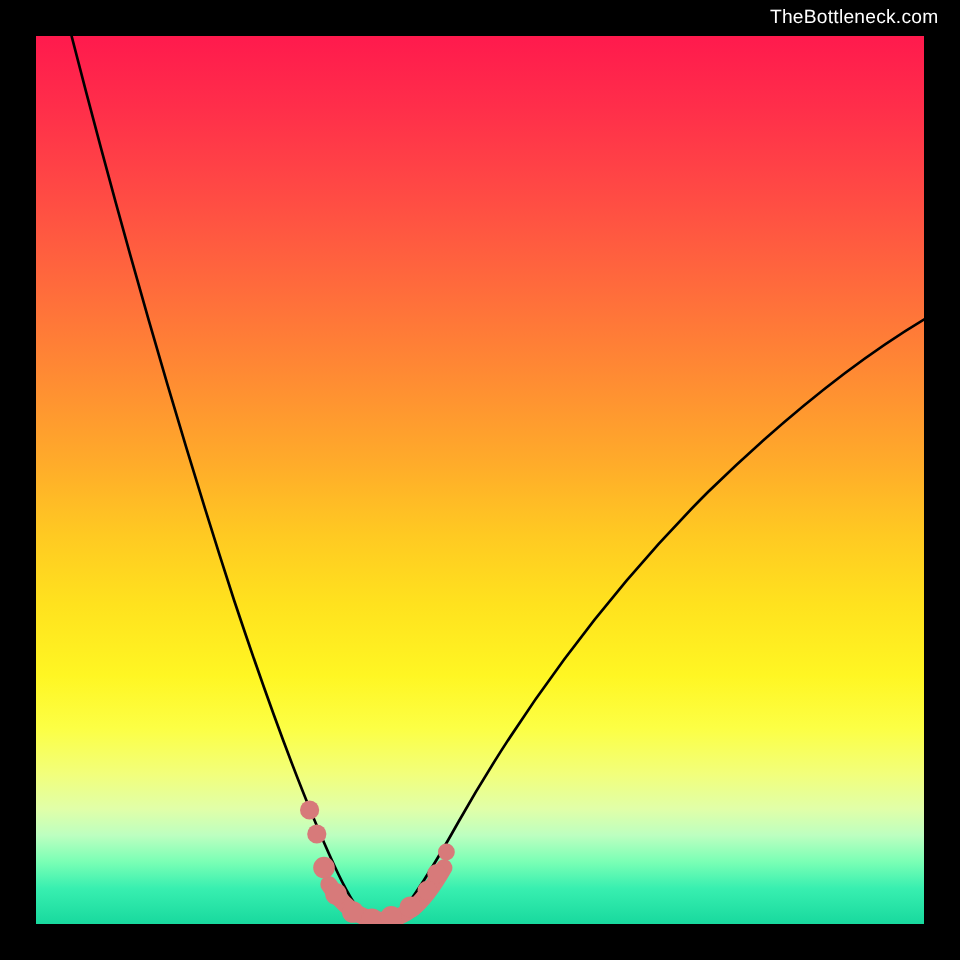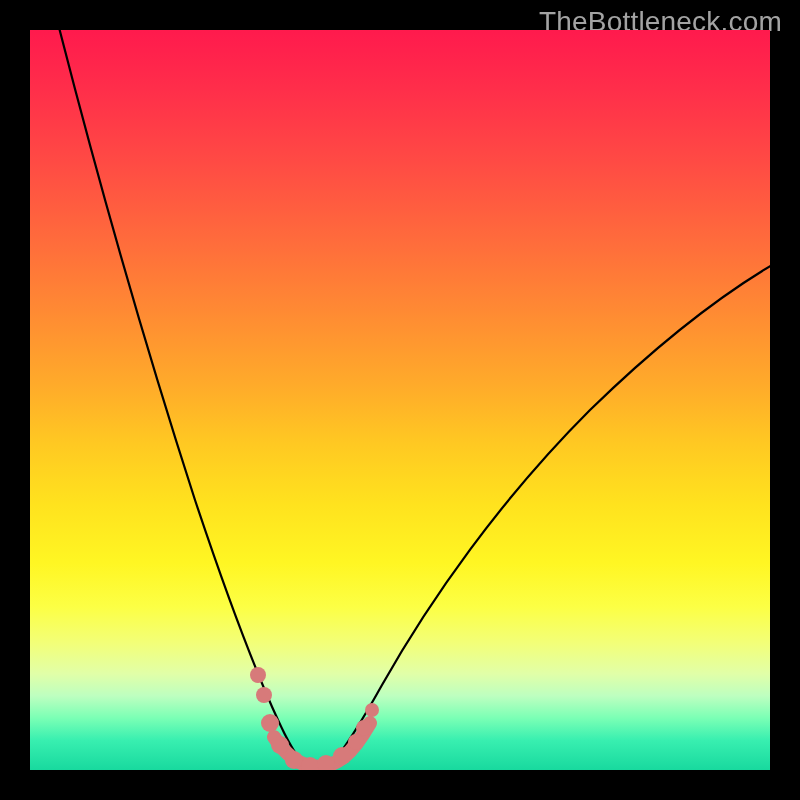--- a/index.html
+++ b/index.html
@@ -41,22 +41,22 @@
       #bdffc0 90%,
       #7affb5 93%,
       #38efb0 96%,
       #18d99e 100%
     );
   }
   .watermark {
     position: absolute;
     top: 6px;
     right: 18px;
-    color: #a3a3a3;
-    font-size: 28px;
+    color: #ffffff;
+    font-size: 16px;
     font-weight: 500;
     letter-spacing: 0.2px;
   }
   svg.curves {
     position: absolute;
     left: 0;
     top: 0;
     width: 740px;
     height: 740px;
   }

